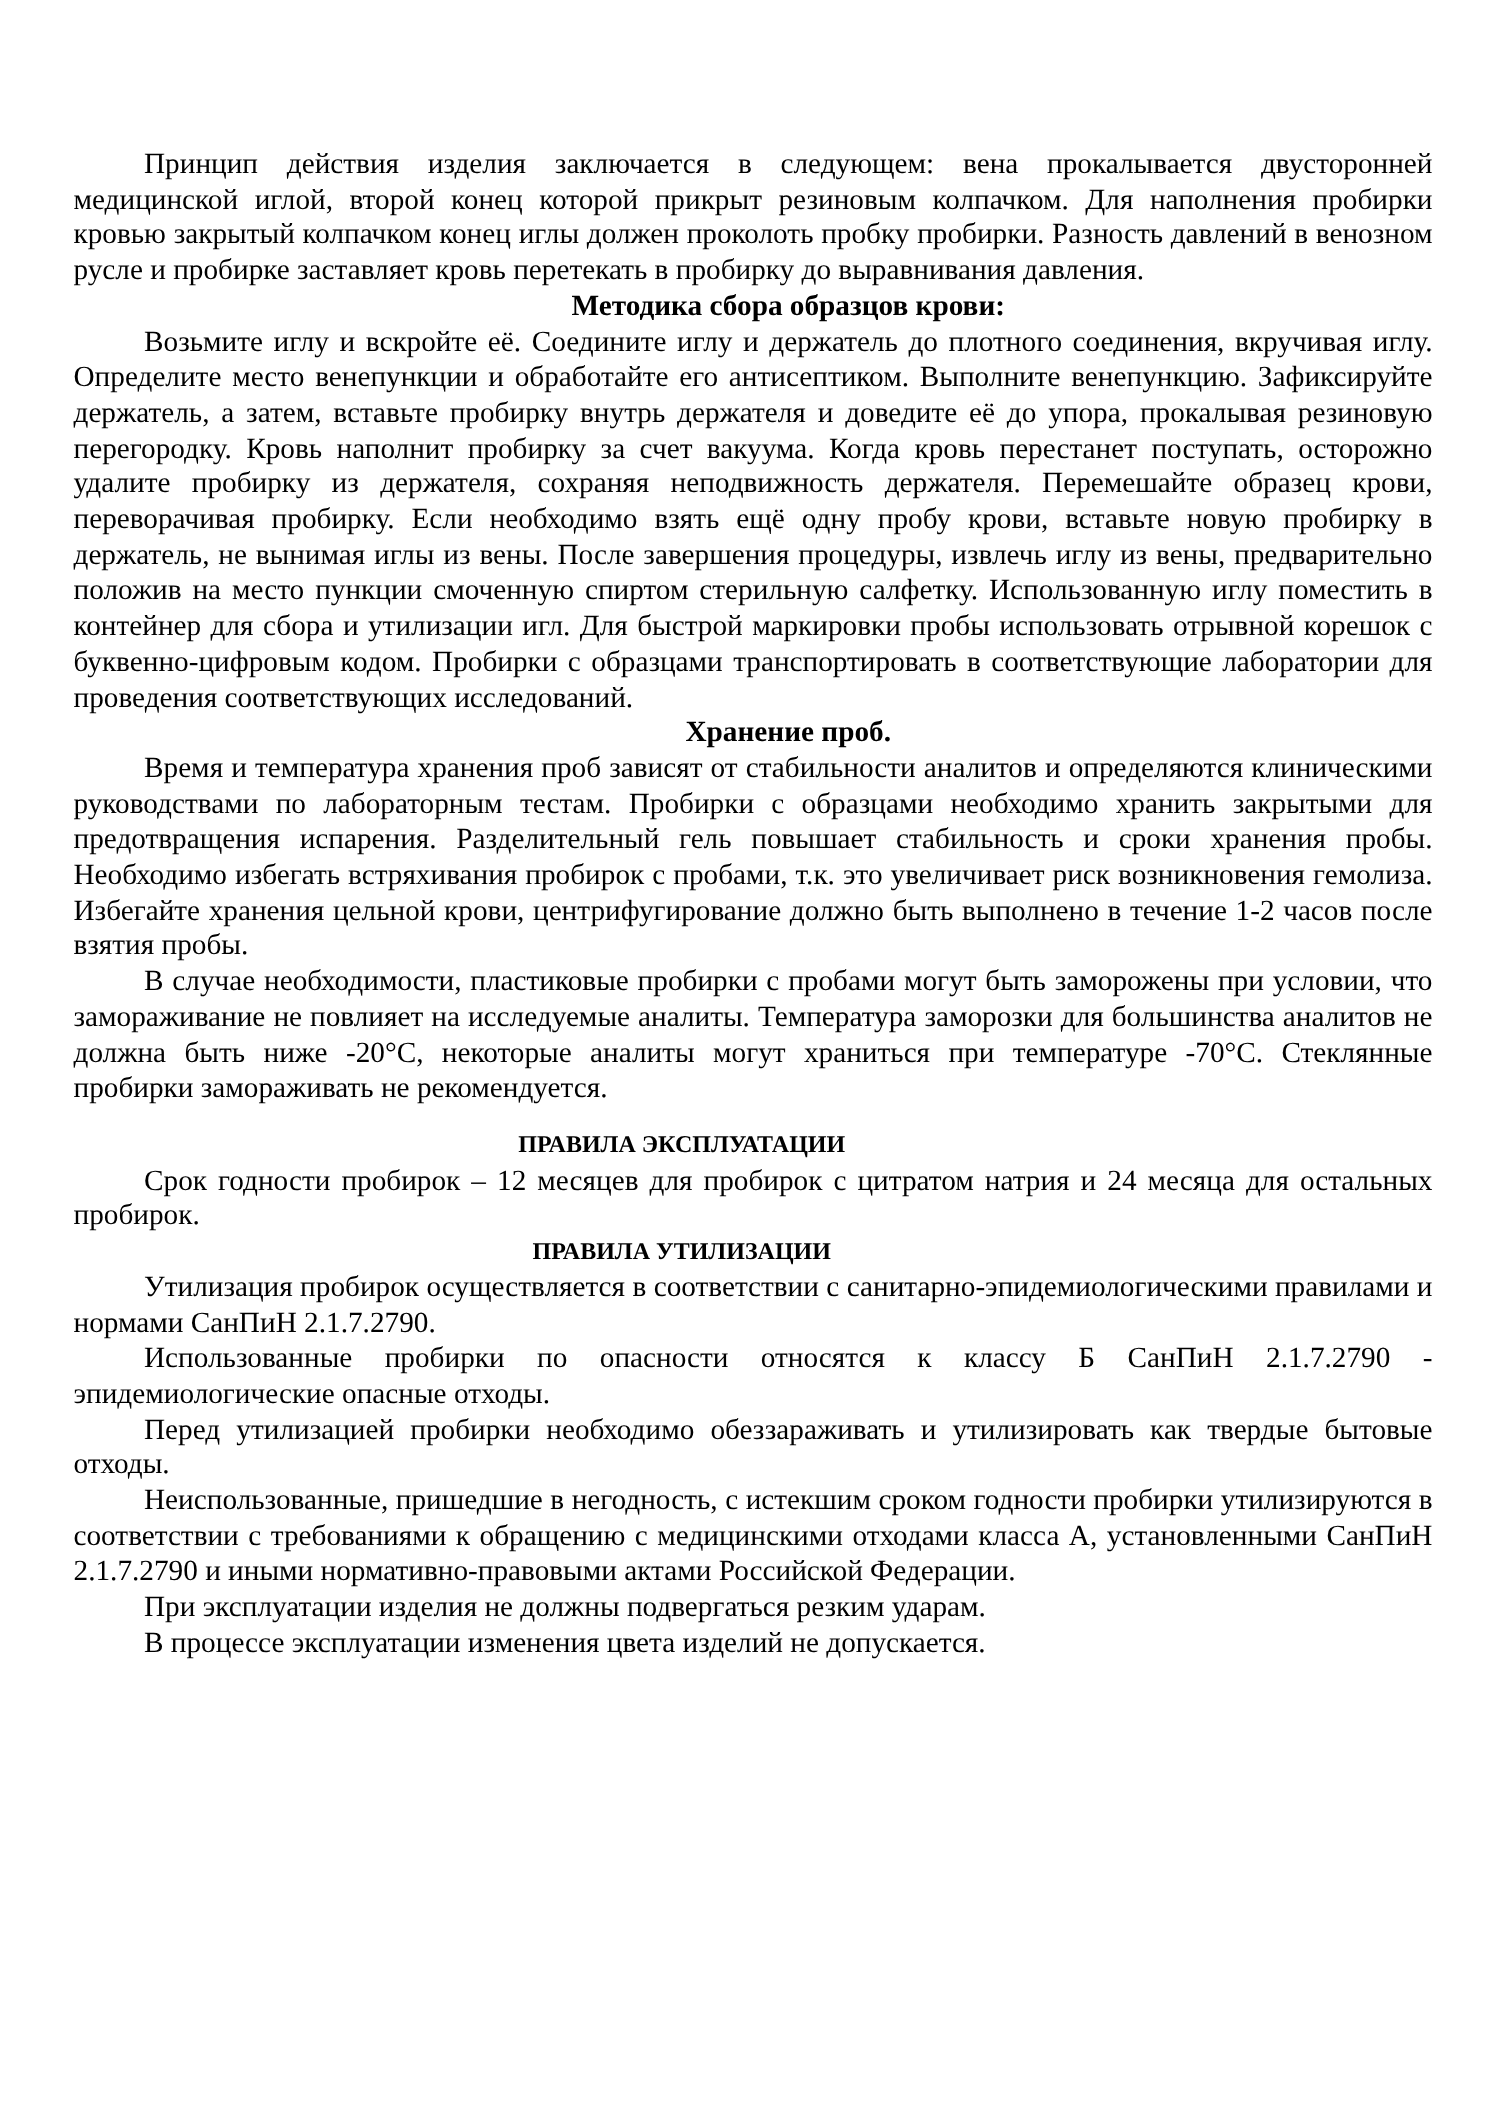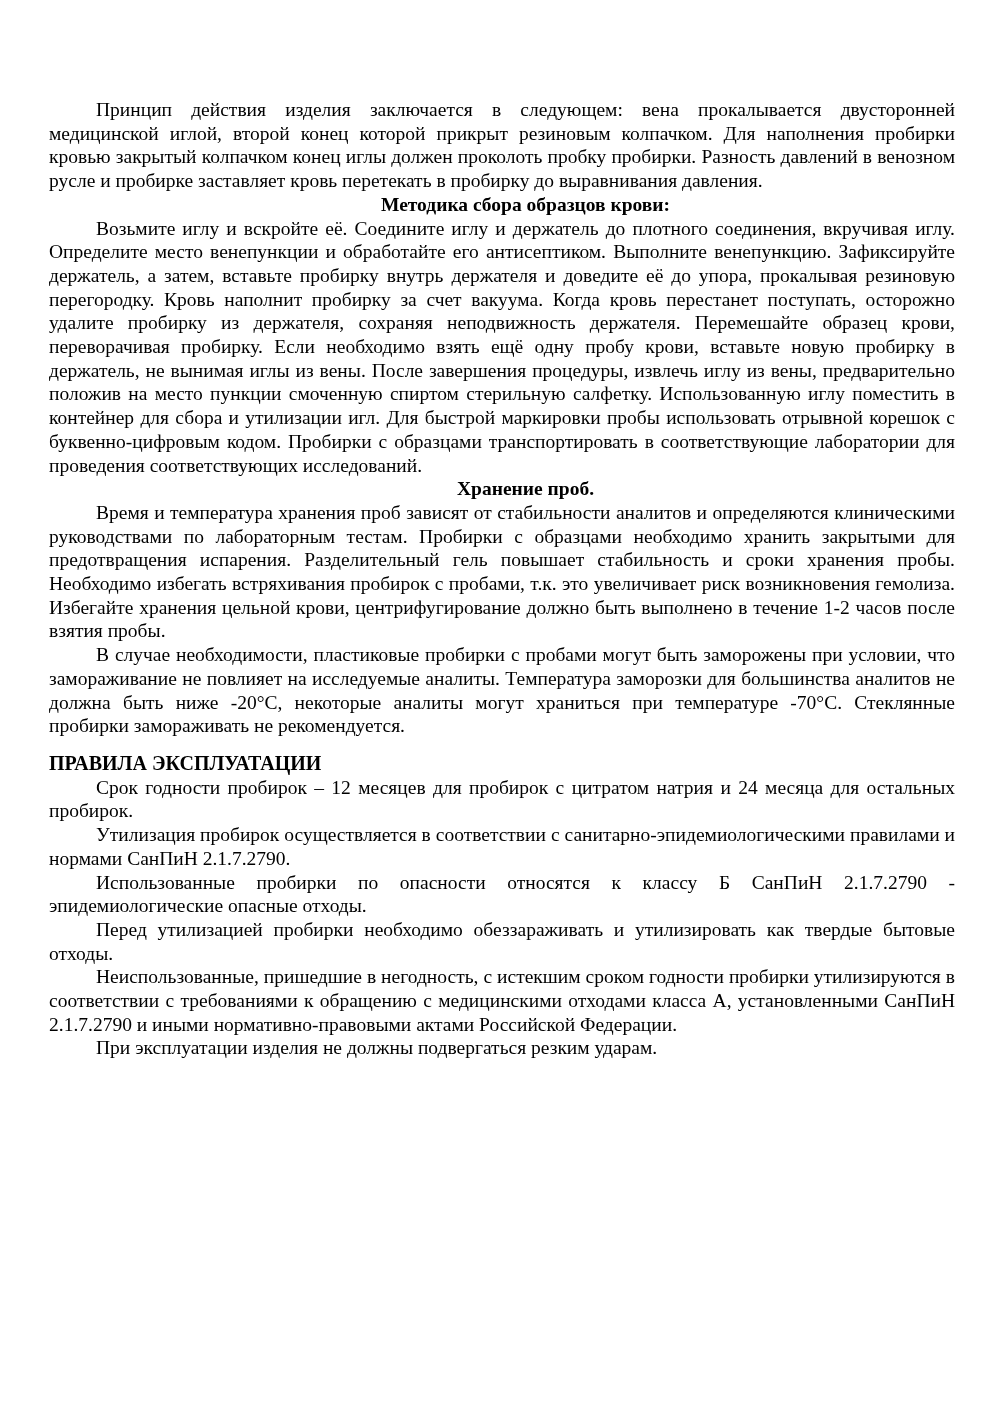--- a/index.html
+++ b/index.html
@@ -29,37 +29,40 @@
     text-align: justify;
     text-indent: 47px;
   }
   .h-inline {
     font-weight: bold;
     text-align: center;
     text-indent: 47px;
   }
   .h-center {
     font-weight: bold;
-    font-size: 20px;
+    text-align: center;
+    font-size: 16px;
     margin-right: 95px !important;
   }
   .gap-before {
     margin-top: 14px !important;
   }
 </style>
 </head>
 <body>
 
 <div class="page">
   <p class="body-para">Принцип действия изделия заключается в следующем: вена прокалывается двусторонней медицинской иглой, второй конец которой прикрыт резиновым колпачком. Для наполнения пробирки кровью закрытый колпачком конец иглы должен проколоть пробку пробирки. Разность давлений в венозном русле и пробирке заставляет кровь перетекать в пробирку до выравнивания давления.</p>
   <p class="h-inline">Методика сбора образцов крови:</p>
   <p class="body-para">Возьмите иглу и вскройте её. Соедините иглу и держатель до плотного соединения, вкручивая иглу. Определите место венепункции и обработайте его антисептиком. Выполните венепункцию. Зафиксируйте держатель, а затем, вставьте пробирку внутрь держателя и доведите её до упора, прокалывая резиновую перегородку. Кровь наполнит пробирку за счет вакуума. Когда кровь перестанет поступать, осторожно удалите пробирку из держателя, сохраняя неподвижность держателя. Перемешайте образец крови, переворачивая пробирку. Если необходимо взять ещё одну пробу крови, вставьте новую пробирку в держатель, не вынимая иглы из вены. После завершения процедуры, извлечь иглу из вены, предварительно положив на место пункции смоченную спиртом стерильную салфетку. Использованную иглу поместить в контейнер для сбора и утилизации игл. Для быстрой маркировки пробы использовать отрывной корешок с буквенно-цифровым кодом. Пробирки с образцами транспортировать в соответствующие лаборатории для проведения соответствующих исследований.</p>
   <p class="h-inline">Хранение проб.</p>
   <p class="body-para">Время и температура хранения проб зависят от стабильности аналитов и определяются клиническими руководствами по лабораторным тестам. Пробирки с образцами необходимо хранить закрытыми для предотвращения испарения. Разделительный гель повышает стабильность и сроки хранения пробы. Необходимо избегать встряхивания пробирок с пробами, т.к. это увеличивает риск возникновения гемолиза. Избегайте хранения цельной крови, центрифугирование должно быть выполнено в течение 1-2 часов после взятия пробы.</p>
   <p class="body-para">В случае необходимости, пластиковые пробирки с пробами могут быть заморожены при условии, что замораживание не повлияет на исследуемые аналиты. Температура заморозки для большинства аналитов не должна быть ниже -20°С, некоторые аналиты могут храниться при температуре -70°С. Стеклянные пробирки замораживать не рекомендуется.</p>
   <p class="h-center gap-before">ПРАВИЛА ЭКСПЛУАТАЦИИ</p>
   <p class="body-para">Срок годности пробирок – 12 месяцев для пробирок с цитратом натрия и 24 месяца для остальных пробирок.</p>
+  <p class="h-center">ПРАВИЛА УТИЛИЗАЦИИ</p>
   <p class="body-para">Утилизация пробирок осуществляется в соответствии с санитарно-эпидемиологическими правилами и нормами СанПиН 2.1.7.2790.</p>
   <p class="body-para">Использованные пробирки по опасности относятся к классу Б СанПиН 2.1.7.2790 - эпидемиологические опасные отходы.</p>
   <p class="body-para">Перед утилизацией пробирки необходимо обеззараживать и утилизировать как твердые бытовые отходы.</p>
   <p class="body-para">Неиспользованные, пришедшие в негодность, с истекшим сроком годности пробирки утилизируются в соответствии с требованиями к обращению с медицинскими отходами класса А, установленными СанПиН 2.1.7.2790 и иными нормативно-правовыми актами Российской Федерации.</p>
   <p class="body-para">При эксплуатации изделия не должны подвергаться резким ударам.</p>
+  <p class="body-para">В процессе эксплуатации изменения цвета изделий не допускается.</p>
 </div>
 
 </body></html>

